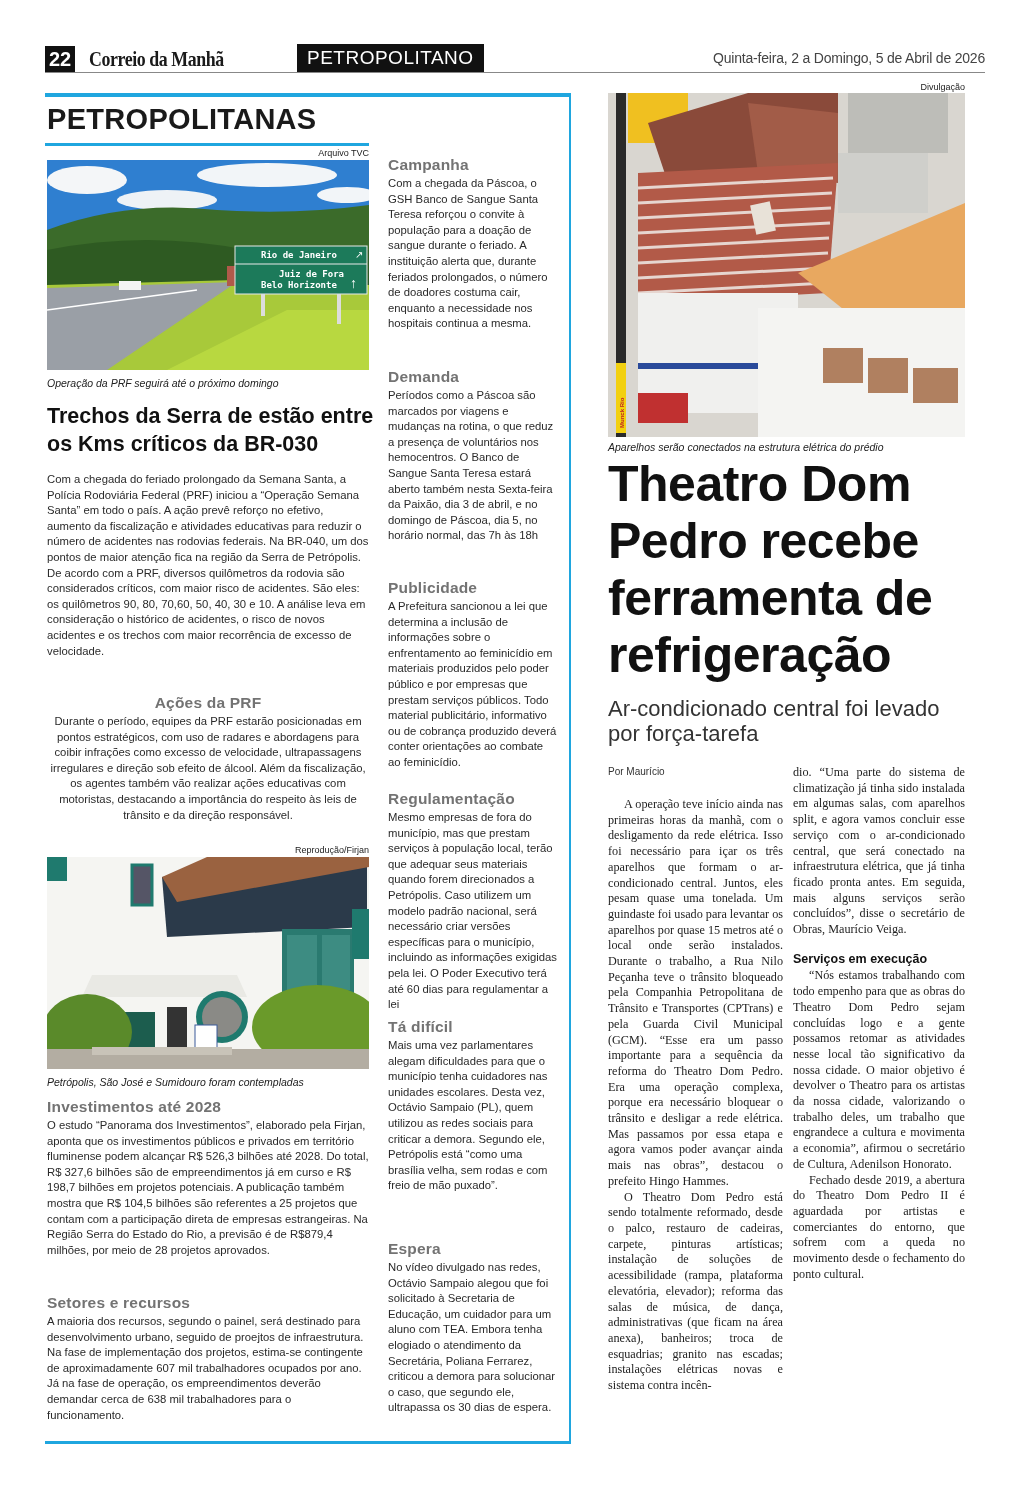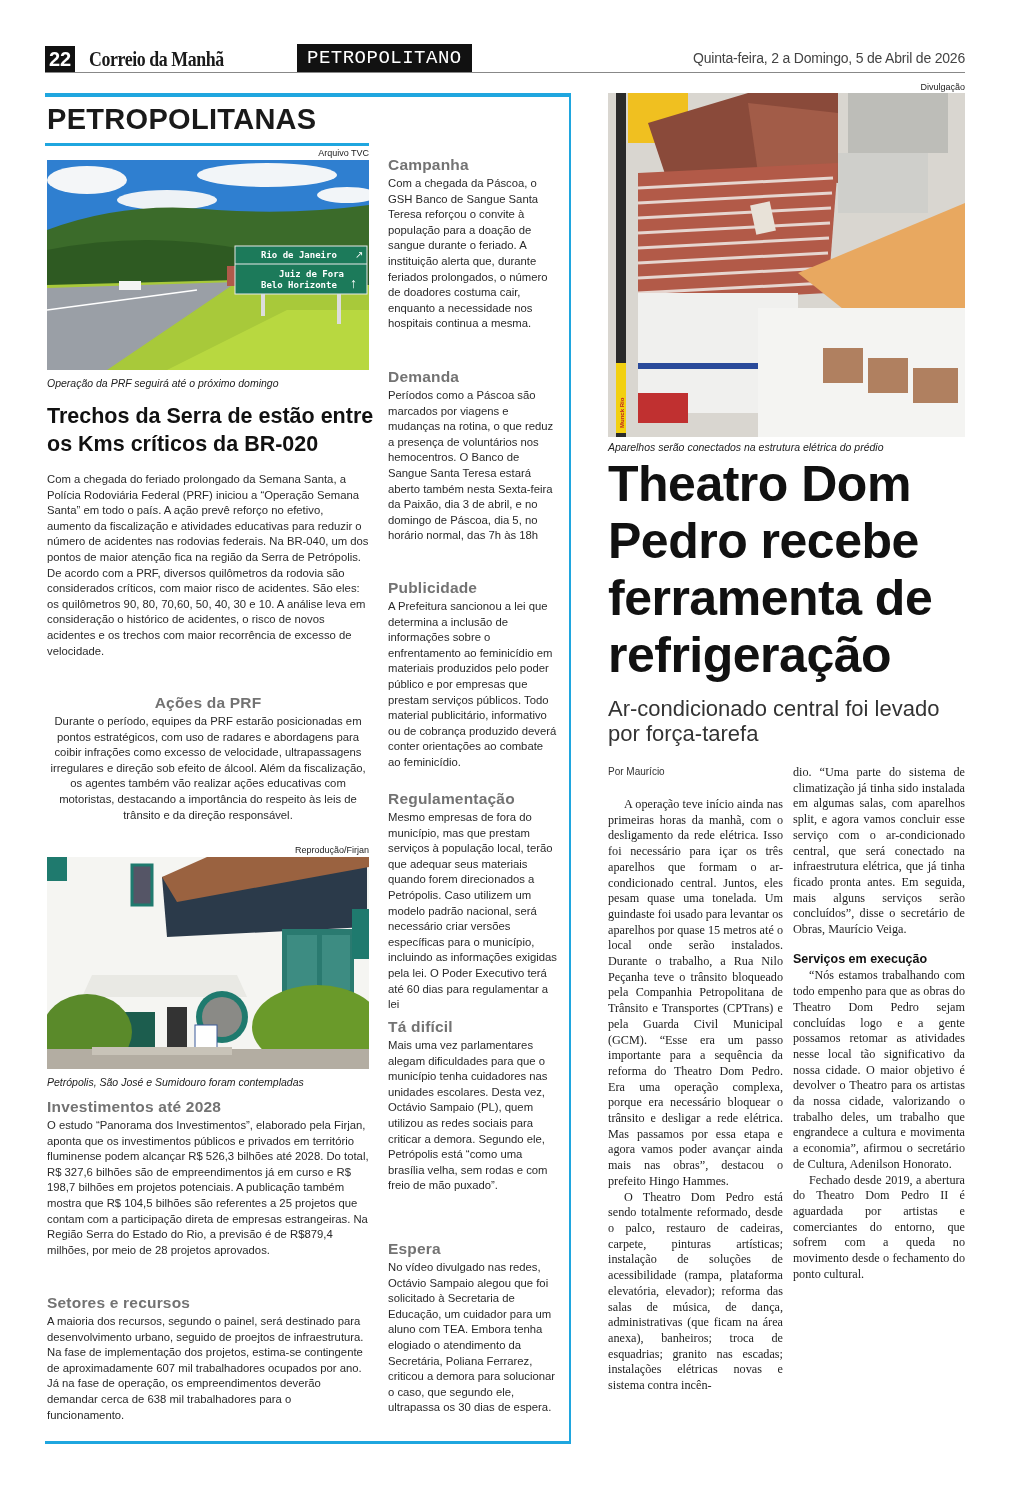--- a/index.html
+++ b/index.html
@@ -1,22 +1,22 @@
 <!DOCTYPE html>
 <html><head>
 <meta charset="utf-8">
 <style>
   html, body { margin:0; padding:0; background:#fff; }
   body { width:1010px; height:1488px; position:relative; overflow:hidden; font-family:"Liberation Sans", sans-serif; color:#1a1a1a; }
 
   
-  .mast { position:absolute; left:45px; top:46px; width:920px; height:26px; border-bottom:1px solid #888; }
+  .mast { position:absolute; left:45px; top:46px; width:920px; height:26px; border-bottom:1px solid #888;padding-left:20px; }
   .pgnum { position:absolute; left:0; top:0; background:#111; color:#fff; font-size:20px; font-weight:bold; padding:1px 4px; line-height:24px; font-family:"Liberation Sans", sans-serif; }
   .paper { position:absolute; left:44px; top:0; font-family:"Liberation Serif", serif; font-size:21px; font-weight:bold; line-height:26px; letter-spacing:-0.5px; transform:scaleX(0.85); transform-origin:left; }
-  .section { position:absolute; left:252px; top:-2px; background:#111; color:#fff; font-size:19px; letter-spacing:0.5px; padding:0 10px; line-height:28px;font-family:Liberation Mono, monospace; }
+  .section { position:absolute; left:252px; top:-2px; background:#111; color:#fff; font-size:19px; letter-spacing:0.5px; padding:0 10px; line-height:28px; }
   .date { position:absolute; right:0; top:4px; font-size:14px; color:#444; letter-spacing:-0.2px; }
 
   
   .box { position:absolute; left:45px; top:93px; width:526px; height:1350px; border-top:4px solid #1fa6df; border-right:2px solid #1fa6df; box-sizing:border-box; }
   .box-bottom { position:absolute; left:45px; top:1441px; width:526px; height:3px; background:#1fa6df; }
   .box-title { position:absolute; left:47px; top:103px; font-size:29px; font-weight:bold; letter-spacing:0.3px; }
   .box-title-rule { position:absolute; left:45px; top:143px; width:324px; height:3px; background:#1fa6df; }
 
   .credit { position:absolute; font-size:9px; color:#222; text-align:right; }
   .caption { position:absolute; font-size:10.5px; font-style:italic; color:#222; }
@@ -75,21 +75,21 @@
     <rect x="290" y="134" width="4" height="30" fill="#ddd"></rect>
     <text x="214" y="98" font-size="9" fill="#fff" font-weight="bold" font-family="DejaVu Sans Mono, monospace">Rio de Janeiro</text>
     <text x="308" y="98" font-size="10" fill="#fff">↗</text>
     <text x="232" y="117" font-size="9" fill="#fff" font-weight="bold" font-family="DejaVu Sans Mono, monospace">Juiz de Fora</text>
     <text x="214" y="128" font-size="9" fill="#fff" font-weight="bold" font-family="DejaVu Sans Mono, monospace">Belo Horizonte</text>
     <text x="303" y="128" font-size="14" fill="#fff">↑</text>
   </svg>
 </div>
 <div class="caption" style="left:47px;top:377px;">Operação da PRF seguirá até o próximo domingo</div>
 
-<h2 class="headline">Trechos da Serra de estão entre os Kms críticos da BR-020</h2>
+<h2 class="headline">Trechos da Serra de estão entre os Kms críticos da BR-030</h2>
 
 <p class="colL body-sans" style="top:472px;">Com a chegada do feriado prolongado da Semana Santa, a Polícia Rodoviária Federal (PRF) iniciou a “Operação Semana Santa” em todo o país. A ação prevê reforço no efetivo, aumento da fiscalização e atividades educativas para reduzir o número de acidentes nas rodovias federais. Na BR-040, um dos pontos de maior atenção fica na região da Serra de Petrópolis. De acordo com a PRF, diversos quilômetros da rodovia são considerados críticos, com maior risco de acidentes. São eles: os quilômetros 90, 80, 70,60, 50, 40, 30 e 10. A análise leva em consideração o histórico de acidentes, o risco de novos acidentes e os trechos com maior recorrência de excesso de velocidade.</p>
 
 <div class="colL" style="top:694px;text-align:center;">
   <h3 class="sub-h">Ações da PRF</h3>
   <p class="body-sans">Durante o período, equipes da PRF estarão posicionadas em pontos estratégicos, com uso de radares e abordagens para coibir infrações como excesso de velocidade, ultrapassagens irregulares e direção sob efeito de álcool. Além da fiscalização, os agentes também vão realizar ações educativas com motoristas, destacando a importância do respeito às leis de trânsito e da direção responsável.</p>
 </div>
 
 <div class="credit" style="left:250px;top:845px;width:119px;">Reprodução/Firjan</div>
 <div class="photo" style="left:47px;top:857px;width:322px;height:212px;background:#f2f2ee;">

